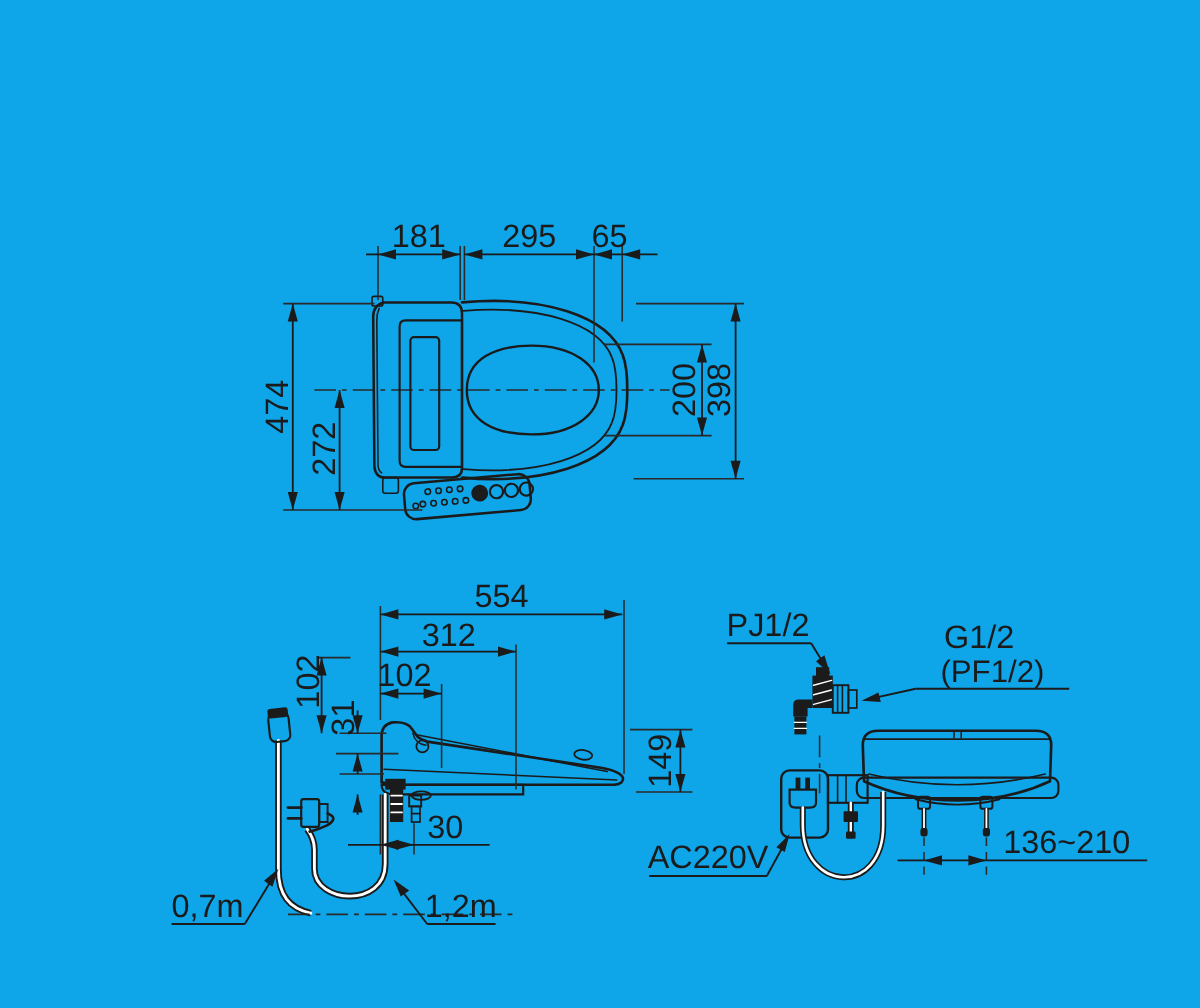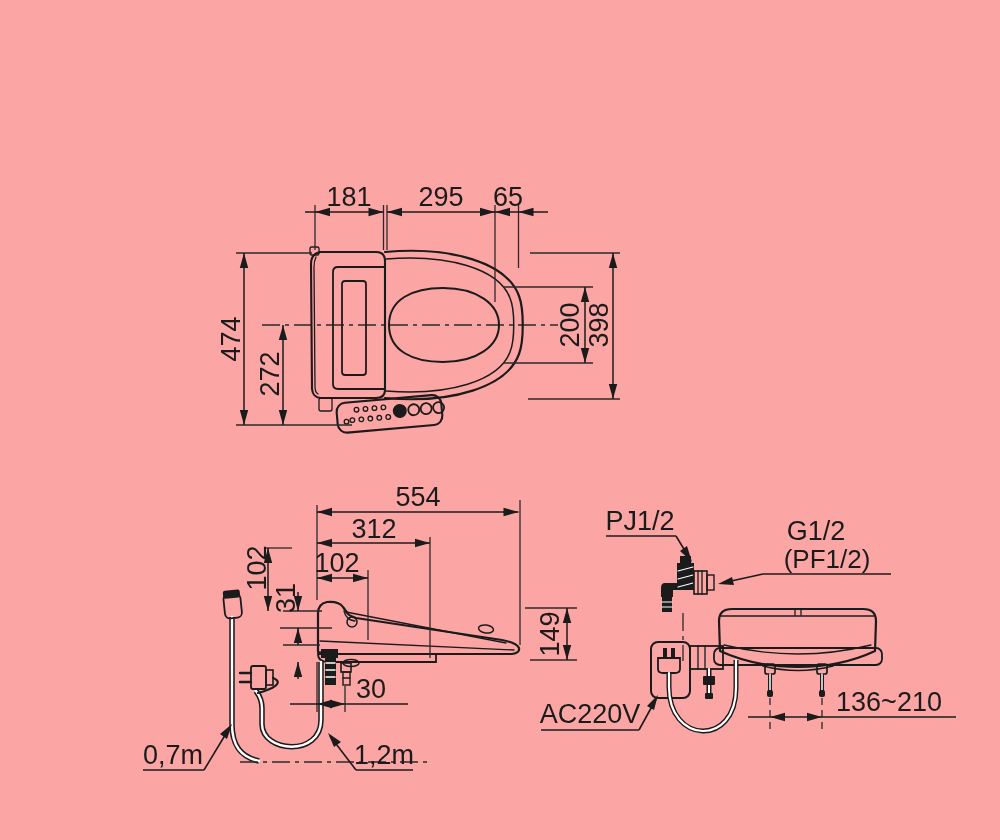--- a/index.html
+++ b/index.html
@@ -1,16 +1,16 @@
 <!DOCTYPE html>
 <html><head>
 <meta charset="utf-8">
 <style>
   html,body{margin:0;padding:0;background:#fff;}
-  .canvas{width:1000px;height:840px;background:#fca5a5;position:relative;overflow:hidden;}
+  .canvas{width:1000px;height:840px;background:#0ea5e9;position:relative;overflow:hidden;}
   svg{display:block;}
   svg text{font-family:"Liberation Sans","DejaVu Sans",sans-serif;fill:#1b1b1b;}
   .dim-text{font-size:27px;}
   .dim-text-sm{font-size:26px;}
   .obj{stroke:#1b1b1b;fill:none;stroke-width:2.1;stroke-linecap:round;stroke-linejoin:round;}
   .obj-thin{stroke:#1b1b1b;fill:none;stroke-width:1.3;stroke-linecap:round;}
   .obj-fill{fill:#1b1b1b;stroke:none;}
   .whiteline{stroke:#fff;fill:none;stroke-linecap:round;}
   .dimline{stroke:#1b1b1b;fill:none;stroke-width:1.5;}
   .extline{stroke:#2a2a2a;fill:none;stroke-width:1.3;}

